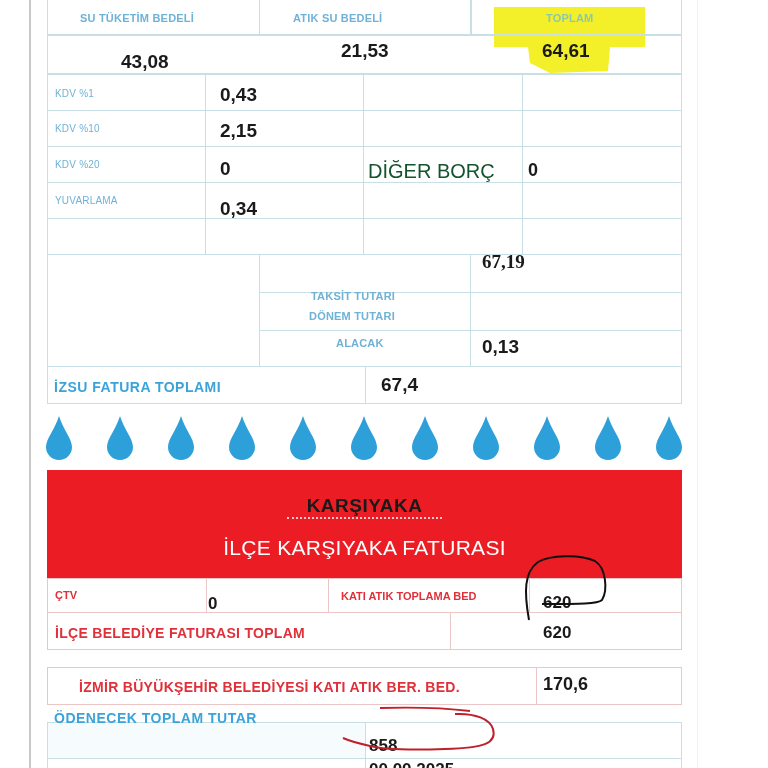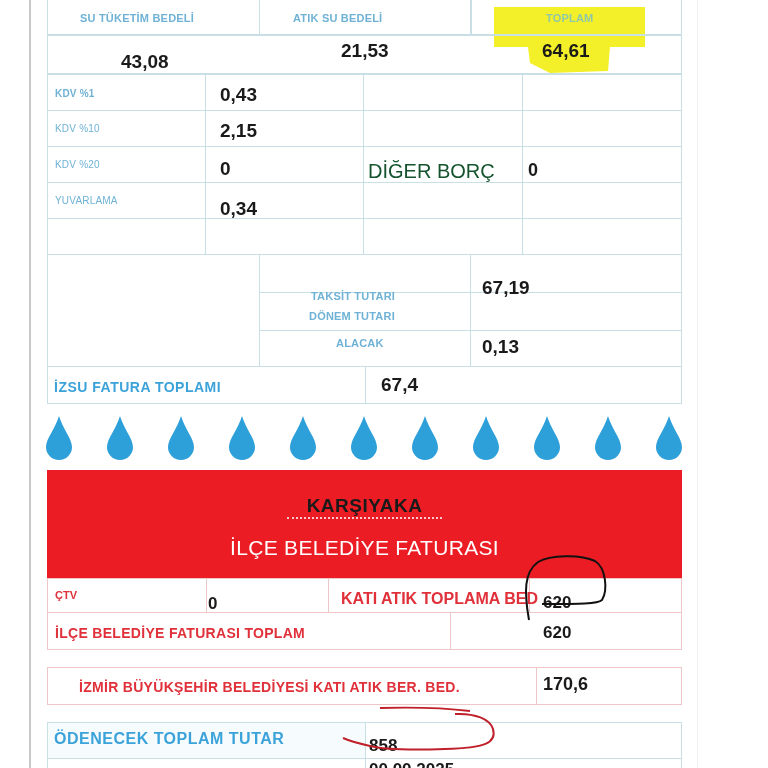--- a/index.html
+++ b/index.html
@@ -57,42 +57,42 @@
   <div class="cell" style="left:205px;top:182px;width:160px;height:38px;"></div>
   <div class="cell" style="left:363px;top:182px;width:161px;height:38px;"></div>
   <div class="cell" style="left:522px;top:182px;width:160px;height:38px;"></div>
 
   <div class="cell" style="left:47px;top:218px;width:160px;height:38px;"></div>
   <div class="cell" style="left:205px;top:218px;width:160px;height:38px;"></div>
   <div class="cell" style="left:363px;top:218px;width:161px;height:38px;"></div>
   <div class="cell" style="left:522px;top:218px;width:160px;height:38px;"></div>
 </div>
 
-<span class="hl" style="left:55px;top:88px;font-size:10px;font-weight:bold;">KDV %1</span>
+<span class="hl" style="left:55px;top:88px;font-size:10px;font-weight:normal;">KDV %1</span>
 <span class="v" style="left:220px;top:84px;">0,43</span>
 <span class="hl" style="left:55px;top:123px;font-size:10px;font-weight:normal;">KDV %10</span>
 <span class="v" style="left:220px;top:120px;">2,15</span>
 <span class="hl" style="left:55px;top:159px;font-size:10px;font-weight:normal;">KDV %20</span>
 <span class="v" style="left:220px;top:158px;">0</span>
 <span class="hl" style="left:55px;top:195px;font-size:10px;font-weight:normal;">YUVARLAMA</span>
 <span class="v" style="left:220px;top:198px;">0,34</span>
 
 <span class="bl" style="left:368px;top:160px;font-size:20px;font-weight:normal;color:#14532d;">DİĞER BORÇ</span>
 <span class="v" style="left:528px;top:160px;font-size:18px;">0</span>
 
 <div class="cell" style="left:47px;top:254px;width:214px;height:114px;"></div>
 <div class="cell" style="left:259px;top:254px;width:213px;height:40px;"></div>
 <div class="cell" style="left:470px;top:254px;width:212px;height:40px;"></div>
 <div class="cell" style="left:259px;top:292px;width:213px;height:40px;"></div>
 <div class="cell" style="left:470px;top:292px;width:212px;height:40px;"></div>
 <div class="cell" style="left:259px;top:330px;width:213px;height:38px;"></div>
 <div class="cell" style="left:470px;top:330px;width:212px;height:38px;"></div>
 
 <span class="hl" style="left:309px;top:268px;margin-top:42px;">DÖNEM TUTARI</span>
-<span class="v" style="left:482px;top:277px;">67,19</span>
+<span class="v" style="left:482px;top:251px;font-family:Liberation Serif, serif;">67,19</span>
 <span class="hl" style="left:311px;top:290px;">TAKSİT TUTARI</span>
 <span class="v" style="left:482px;top:304px;"></span>
 <span class="hl" style="left:336px;top:337px;">ALACAK</span>
 <span class="v" style="left:482px;top:336px;">0,13</span>
 
 <div class="cell" style="left:47px;top:366px;width:320px;height:38px;"></div>
 <div class="cell" style="left:365px;top:366px;width:317px;height:38px;"></div>
 <span class="bl" style="left:54px;top:379px;font-size:14px;letter-spacing:0.5px;">İZSU FATURA TOPLAMI</span>
 <span class="v" style="left:381px;top:374px;">67,4</span>
 
@@ -126,44 +126,44 @@
 <svg class="drop" style="left:594px;" viewBox="0 0 28 46">
     <path d="M14,1 C18,14 27,24 27,32 A13,13 0 0 1 1,32 C1,24 10,14 14,1 Z" fill="#2d9fd9"></path>
   </svg>
 <svg class="drop" style="left:655px;" viewBox="0 0 28 46">
     <path d="M14,1 C18,14 27,24 27,32 A13,13 0 0 1 1,32 C1,24 10,14 14,1 Z" fill="#2d9fd9"></path>
   </svg>
 
 <div class="banner"></div>
 <span style="position:absolute;left:0;width:729px;text-align:center;top:495px;font-size:19px;font-weight:bold;color:#1a1a1a;letter-spacing:0.5px;">KARŞIYAKA</span>
 <div style="position:absolute;left:287px;top:517px;width:155px;border-bottom:2px dotted #f7c9cc;"></div>
-<span style="position:absolute;left:0;width:729px;text-align:center;top:536px;font-size:21px;color:#ffffff;letter-spacing:0.3px;">İLÇE BELEDİYE FATURASI</span>
+<span style="position:absolute;left:0;width:729px;text-align:center;top:536px;font-size:21px;color:#ffffff;letter-spacing:0.3px;">İLÇE KARŞIYAKA FATURASI</span>
 
 <div class="rcell" style="left:47px;top:578px;width:161px;height:36px;"></div>
 <div class="rcell" style="left:206px;top:578px;width:124px;height:36px;"></div>
 <div class="rcell" style="left:328px;top:578px;width:203px;height:36px;"></div>
 <div class="rcell" style="left:529px;top:578px;width:153px;height:36px;"></div>
 <span class="rl" style="left:55px;top:589px;font-size:11px;">ÇTV</span>
 <span class="v" style="left:208px;top:594px;font-size:17px;">0</span>
-<span class="rl" style="left:341px;top:590px;font-size:16px;">KATI ATIK TOPLAMA BED</span>
+<span class="rl" style="left:341px;top:590px;font-size:11px;">KATI ATIK TOPLAMA BED</span>
 <span class="v" style="left:543px;top:593px;font-size:17px;">620</span>
 
 <div class="rcell" style="left:47px;top:612px;width:405px;height:38px;"></div>
 <div class="rcell" style="left:450px;top:612px;width:232px;height:38px;"></div>
 <span class="rl" style="left:55px;top:625px;font-size:14px;letter-spacing:0.3px;">İLÇE BELEDİYE FATURASI TOPLAM</span>
 <span class="v" style="left:543px;top:623px;font-size:17px;">620</span>
 
 <div class="rcell" style="left:47px;top:667px;width:491px;height:38px;"></div>
 <div class="rcell" style="left:536px;top:667px;width:146px;height:38px;"></div>
 <span class="rl" style="left:55px;top:679px;font-size:14px;letter-spacing:0.3px;padding-left:24px;">İZMİR BÜYÜKŞEHİR BELEDİYESİ KATI ATIK BER. BED.</span>
 <span class="v" style="left:543px;top:674px;font-size:18px;">170,6</span>
 
 <div class="cell" style="left:47px;top:722px;width:320px;height:38px;background:#f6fbfd;"></div>
 <div class="cell" style="left:365px;top:722px;width:317px;height:38px;"></div>
-<span class="bl" style="left:54px;top:730px;font-size:16px;letter-spacing:0.5px;">ÖDENECEK TOPLAM TUTAR</span>
+<span class="bl" style="left:54px;top:710px;font-size:14px;letter-spacing:0.5px;">ÖDENECEK TOPLAM TUTAR</span>
 <span class="v" style="left:369px;top:736px;font-size:17px;">858</span>
 
 <div class="cell" style="left:47px;top:758px;width:320px;height:20px;"></div>
 <div class="cell" style="left:365px;top:758px;width:317px;height:20px;"></div>
 <span class="v" style="left:369px;top:760px;font-size:17px;">00.00.2025</span>
 
 <svg style="position:absolute;left:520px;top:552px;" width="90" height="72">
   <path d="M9,68 C4,40 4,20 18,10 C30,3 60,2 75,9 C86,16 88,38 82,48 C78,52 60,52 22,52" fill="none" stroke="#111" stroke-width="2"></path>
 </svg>
 <svg style="position:absolute;left:335px;top:705px;" width="170" height="50">

